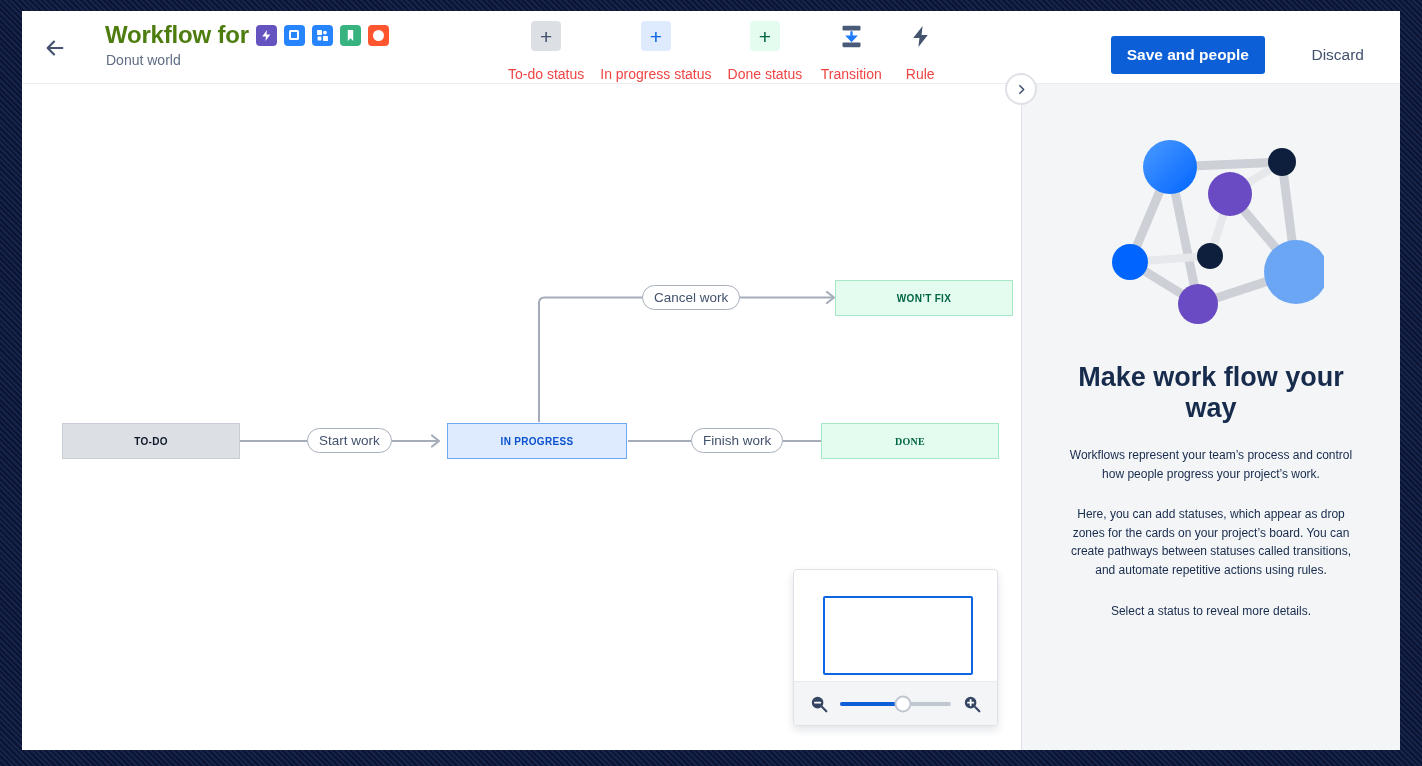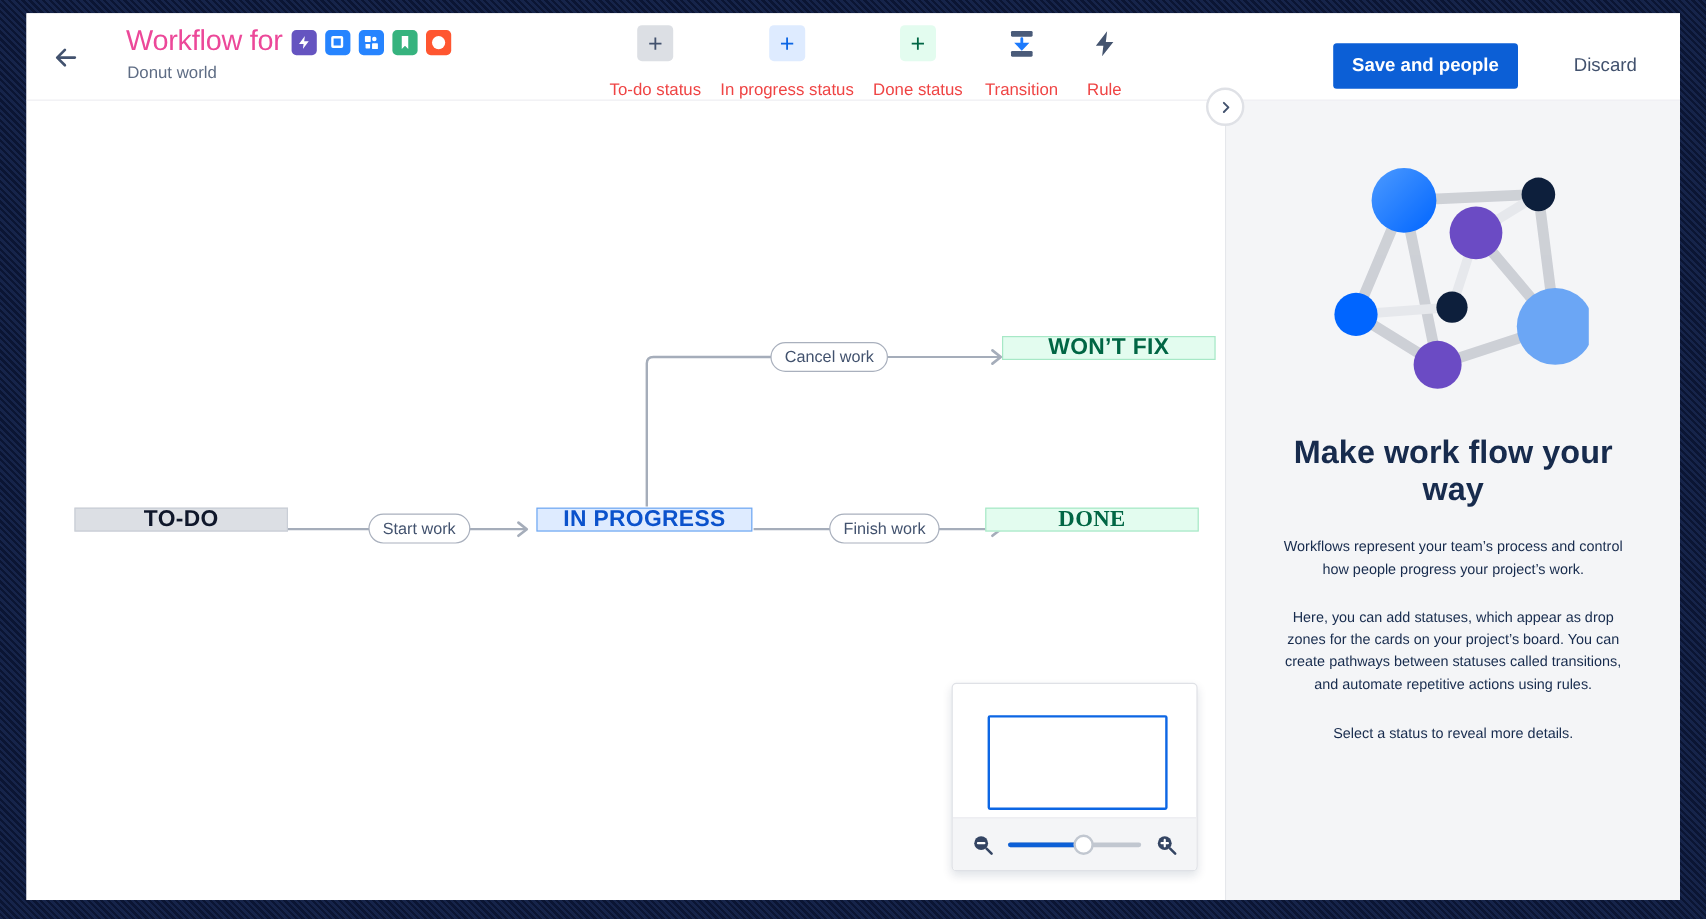--- a/index.html
+++ b/index.html
@@ -32,21 +32,21 @@
   }
   #back-btn {
     position: absolute; left: 17px; top: 21px;
     width: 32px; height: 32px;
     display: flex; align-items: center; justify-content: center;
     cursor: pointer; border-radius: 3px;
   }
   #title-wrap { position: absolute; left: 83px; top: 10px; }
   #title-row { display: flex; align-items: center; gap: 7px; }
   #title-text {
-    font-size: 24px; font-weight: normal; color: #ec4899;
+    font-size: 24px; font-weight: bold; color: #4d7c0f;
     letter-spacing: -0.2px;
   }
   .app-icon {
     width: 21px; height: 21px; border-radius: 4px;
     display: flex; align-items: center; justify-content: center;
     flex: 0 0 auto;
   }
   #subtitle {
     font-size: 14px; color: #5e6c84; margin-top: 3px; padding-left: 1px;
   }
@@ -96,23 +96,23 @@
   #collapse-btn {
     position: absolute; left: 983px; top: 62px;
     width: 32px; height: 32px; border-radius: 50%;
     background: #fff; border: 2px solid #dfe1e6;
     display: flex; align-items: center; justify-content: center;
     cursor: pointer; z-index: 5;
   }
 
   .node {
     position: absolute;
-    height: 20px; border-radius: 0;
-    display: flex; align-items: center; justify-content: center;
-    font-size: 19px; font-weight: bold; letter-spacing: 0.3px;
+    height: 36px; border-radius: 0;
+    display: flex; align-items: center; justify-content: center;
+    font-size: 10px; font-weight: bold; letter-spacing: 0.3px;
     cursor: pointer; white-space: nowrap;
   }
   .node-todo {
     background: #dcdfe4; border: 1.5px solid #c9ced6; color: #0f172a;
   }
   .node-prog {
     background: #deebff; border: 1.5px solid #6fa8f2; color: #0b52cc;
   }
   .node-done {
     background: #e3fcef; border: 1.5px solid #a7e8c6; color: #006644;

